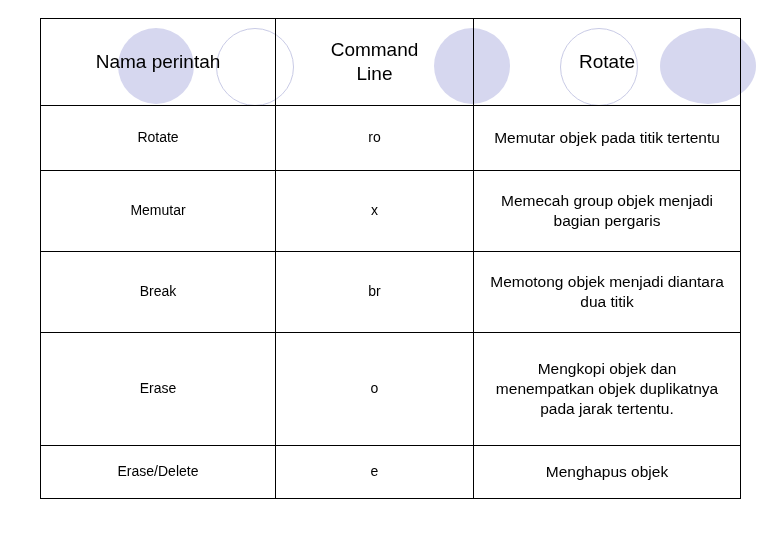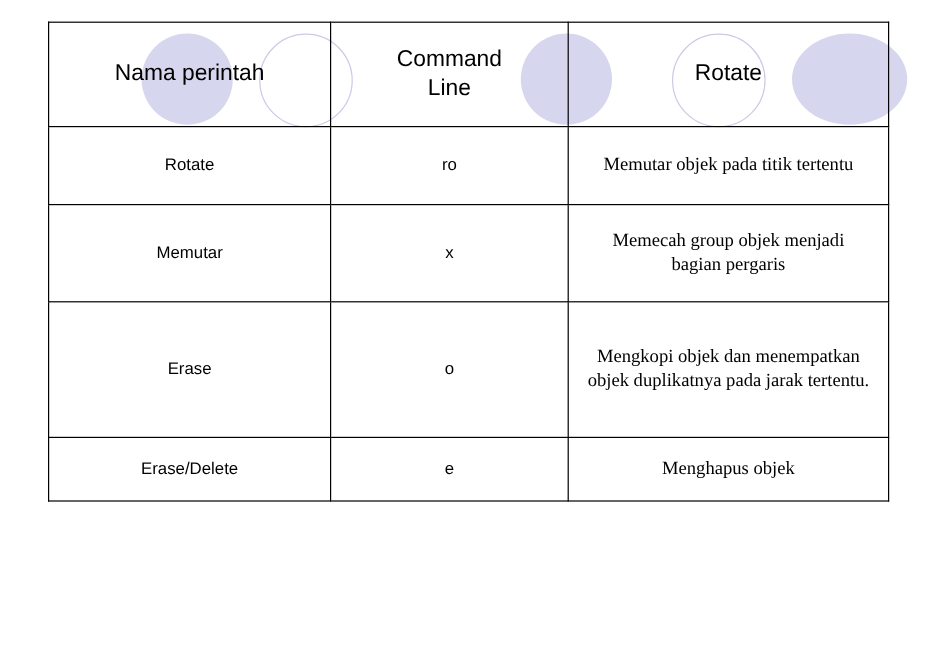--- a/index.html
+++ b/index.html
@@ -83,21 +83,20 @@
   tr.r-rotate td { height: 52px; }
   tr.r-explode td { height: 68px; }
   tr.r-break td { height: 68px; }
   tr.r-offset td { height: 100px; }
   tr.r-move td { height: 40px; }
   tr.r-erase td { height: 40px; }
 
   tbody td.cell-desc {
     padding-left: 14px;
     padding-right: 14px;
-    font-family: Liberation Serif, serif;
   }
 </style>
 </head>
 <body>
 
 <div class="deco-layer">
   <div class="circle circle-filled" style="left:118px; top:28px; width:76px; height:76px;"></div>
   <div class="circle circle-outline" style="left:216px; top:28px; width:76px; height:76px;"></div>
   <div class="circle circle-filled" style="left:434px; top:28px; width:76px; height:76px;"></div>
   <div class="circle circle-outline" style="left:560px; top:28px; width:76px; height:76px;"></div>
@@ -125,20 +124,25 @@
       <tr class="r-rotate">
         <td class="cell-name">Rotate</td>
         <td class="cell-cmd">ro</td>
         <td class="cell-desc">Memutar objek pada titik tertentu</td>
       </tr>
       <tr class="r-explode">
         <td class="cell-name">Memutar</td>
         <td class="cell-cmd">x</td>
         <td class="cell-desc">Memecah group objek menjadi bagian pergaris</td>
       </tr>
+      <tr class="r-break">
+        <td class="cell-name">Break</td>
+        <td class="cell-cmd">br</td>
+        <td class="cell-desc">Memotong objek menjadi diantara dua titik</td>
+      </tr>
       <tr class="r-offset">
         <td class="cell-name">Erase</td>
         <td class="cell-cmd">o</td>
         <td class="cell-desc">Mengkopi objek dan menempatkan objek duplikatnya pada jarak tertentu.</td>
       </tr>
       <tr class="r-erase">
         <td class="cell-name">Erase/Delete</td>
         <td class="cell-cmd">e</td>
         <td class="cell-desc">Menghapus objek</td>
       </tr>

